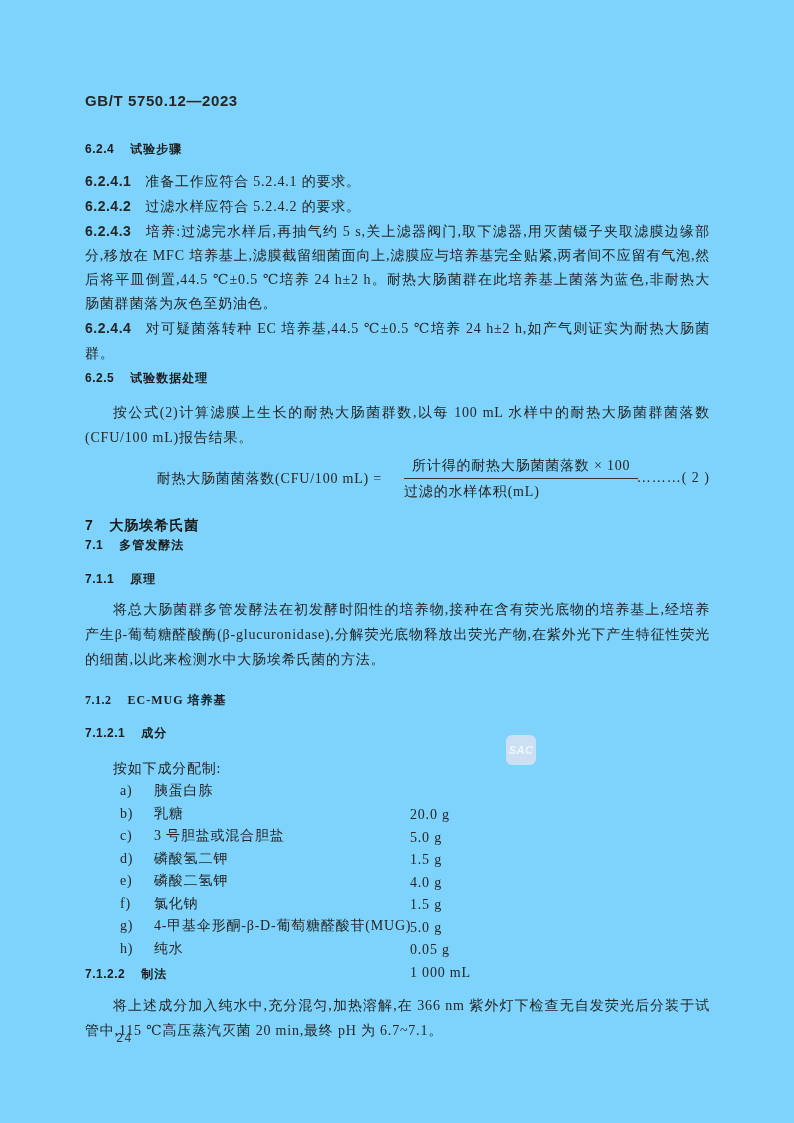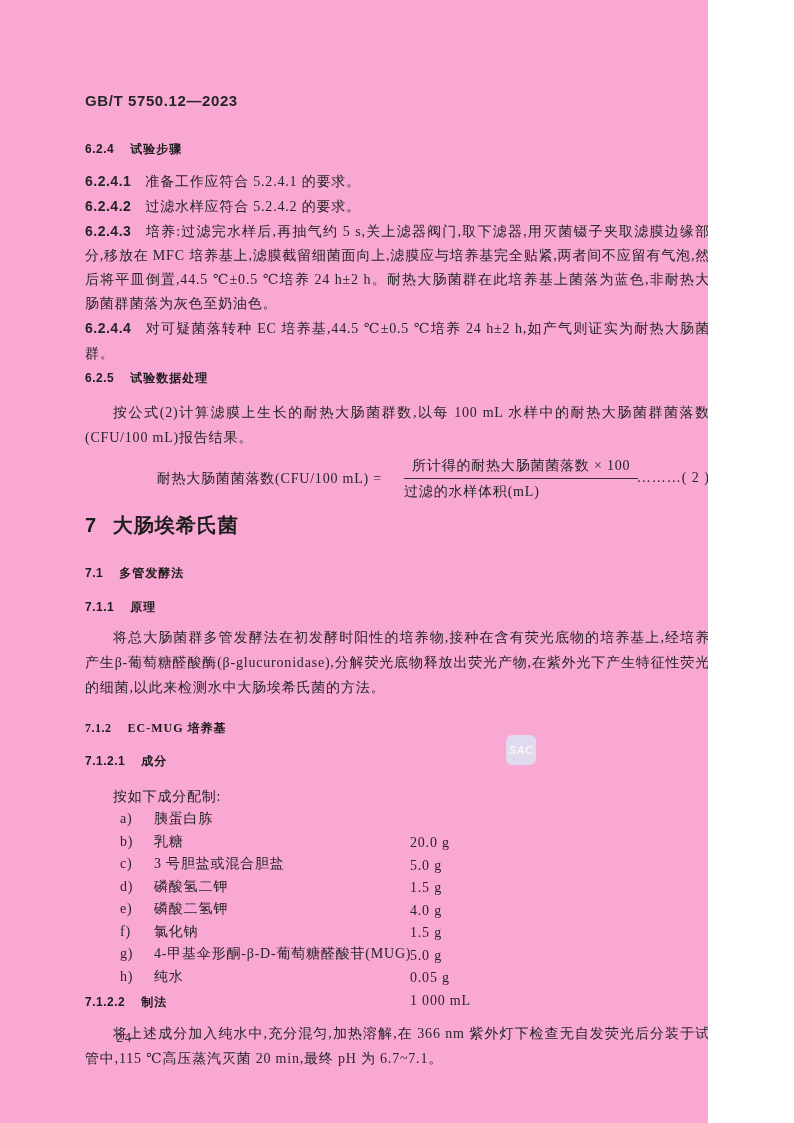--- a/index.html
+++ b/index.html
@@ -1,20 +1,20 @@
 <!DOCTYPE html>
 <html><head>
 <meta charset="utf-8">
 <style>
   html, body { margin: 0; padding: 0; background: #ffffff; }
   .page {
     position: relative;
-    width: 708px;
+    width: 794px;
     height: 1123px;
-    background: #f9a8d4;
+    background: #7dd3fc;
     overflow: hidden;
     font-family: "Liberation Serif", "DejaVu Serif", serif;
     color: #262626;
     font-size: 14px;
   }
   .content {
     position: absolute;
     left: 85px;
     top: 93px;
     width: 625px;
@@ -28,21 +28,21 @@
   }
   .heading {
     font-family: "Liberation Sans", "DejaVu Sans", sans-serif;
     font-weight: bold;
     font-size: 12px;
     line-height: 20px;
     letter-spacing: 1px;
     color: #1c1c1c;
   }
   .heading .hnum { margin-right: 16px; letter-spacing: 0.5px; }
-  .h-lvl1 { font-size: 20px; }
+  .h-lvl1 { font-size: 14px; }
   .clause {
     line-height: 25px;
     margin: 0;
     letter-spacing: 0.8px;
   }
   .cnum {
     font-family: "Liberation Sans", "DejaVu Sans", sans-serif;
     font-weight: bold;
     letter-spacing: 0.5px;
     margin-right: 14px;
@@ -54,21 +54,21 @@
     text-align: justify;
   }
   .indent { text-indent: 2em; }
   
   .h-624   { margin-top: 30px; }
   .c-6241  { margin-top: 10px; }
   .p-6243  { line-height: 24px; }
   .h-625   { margin-top: 2px; }
   .p-625   { margin-top: 12px; }
   .h-7     { margin-top: 10px; }
-  .h-71    { margin-top: 28px; }
+  .h-71    { margin-top: 0; }
   .h-711   { margin-top: 14px; }
   .p-711   { margin-top: 8px; }
   .h-712   { margin-top: 18px; font-family: Liberation Serif, serif; }
   .h-7121  { margin-top: 13px; }
   .p-mix   { margin-top: 15px; line-height: 22px; }
   .h-7122  { margin-top: 4px; }
   .p-7122  { margin-top: 9px; }
   
   .formula {
     position: relative;

